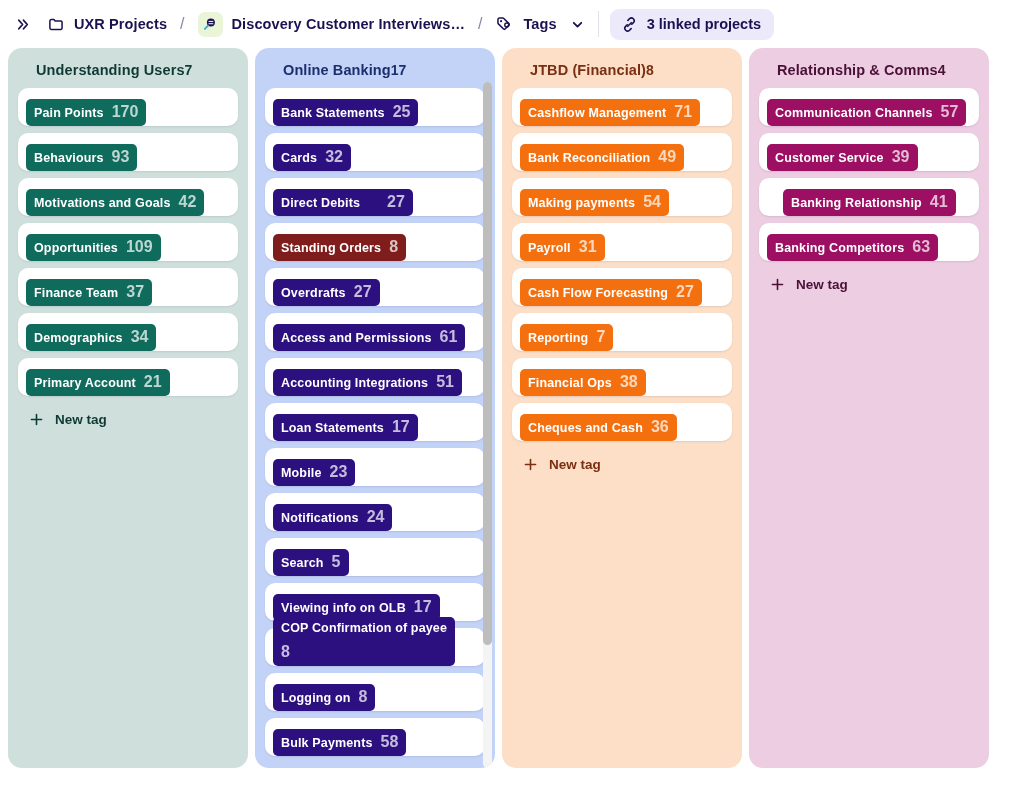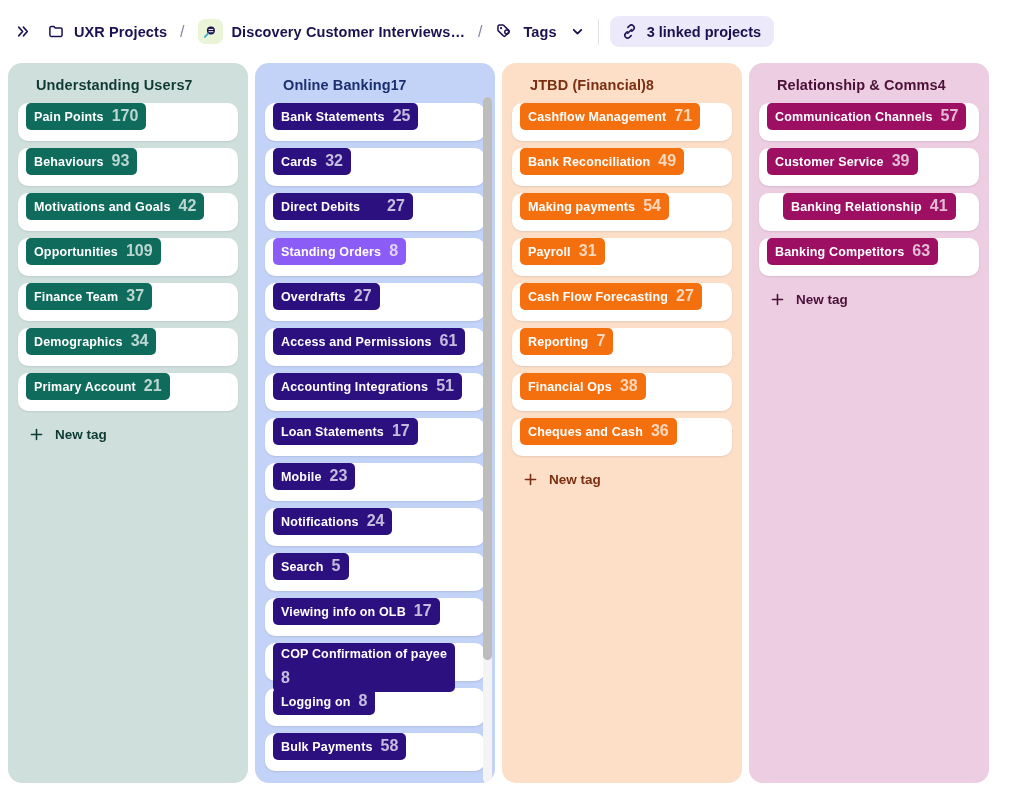--- a/index.html
+++ b/index.html
@@ -9,21 +9,21 @@
     width: 1021px;
     height: 785px;
     background: #ffffff;
     font-family: "Liberation Sans", sans-serif;
     -webkit-font-smoothing: antialiased;
     overflow: hidden;
   }
 
   
   .topbar {
-    height: 63px;
+    height: 48px;
     display: flex;
     align-items: center;
     gap: 0px;
     padding: 4px 10px;
     background: #ffffff;
     color: #1c1150;
     white-space: nowrap;
   }
 
   .tb-chevrons {
@@ -156,21 +156,21 @@
     overflow: hidden;
     position: relative;
   }
 
   .tag-card {
     background: #ffffff;
     border-radius: 10px;
     height: 38px;
     margin-bottom: 7px;
     display: flex;
-    align-items: flex-start;
+    align-items: flex-end;
     padding: 0 8px;
     box-shadow: 0 1px 2px rgba(30, 20, 70, .10);
     cursor: pointer;
   }
 
   .tag-chip {
     display: inline-flex;
     align-items: baseline;
     gap: 8px;
     border-radius: 5px;
@@ -382,21 +382,21 @@
             <span class="tag-chip-count">32</span>
           </span>
         </div>
         <div class="tag-card">
           <span class="tag-chip" style="background: rgb(45, 16, 128); gap: 27px;">
             <span class="tag-chip-label">Direct Debits</span>
             <span class="tag-chip-count">27</span>
           </span>
         </div>
         <div class="tag-card">
-          <span class="tag-chip" style="background: #8b5cf6;">
+          <span class="tag-chip" style="background: #7f1d1d;">
             <span class="tag-chip-label">Standing Orders</span>
             <span class="tag-chip-count">8</span>
           </span>
         </div>
         <div class="tag-card">
           <span class="tag-chip" style="background: rgb(45, 16, 128);">
             <span class="tag-chip-label">Overdrafts</span>
             <span class="tag-chip-count">27</span>
           </span>
         </div>

